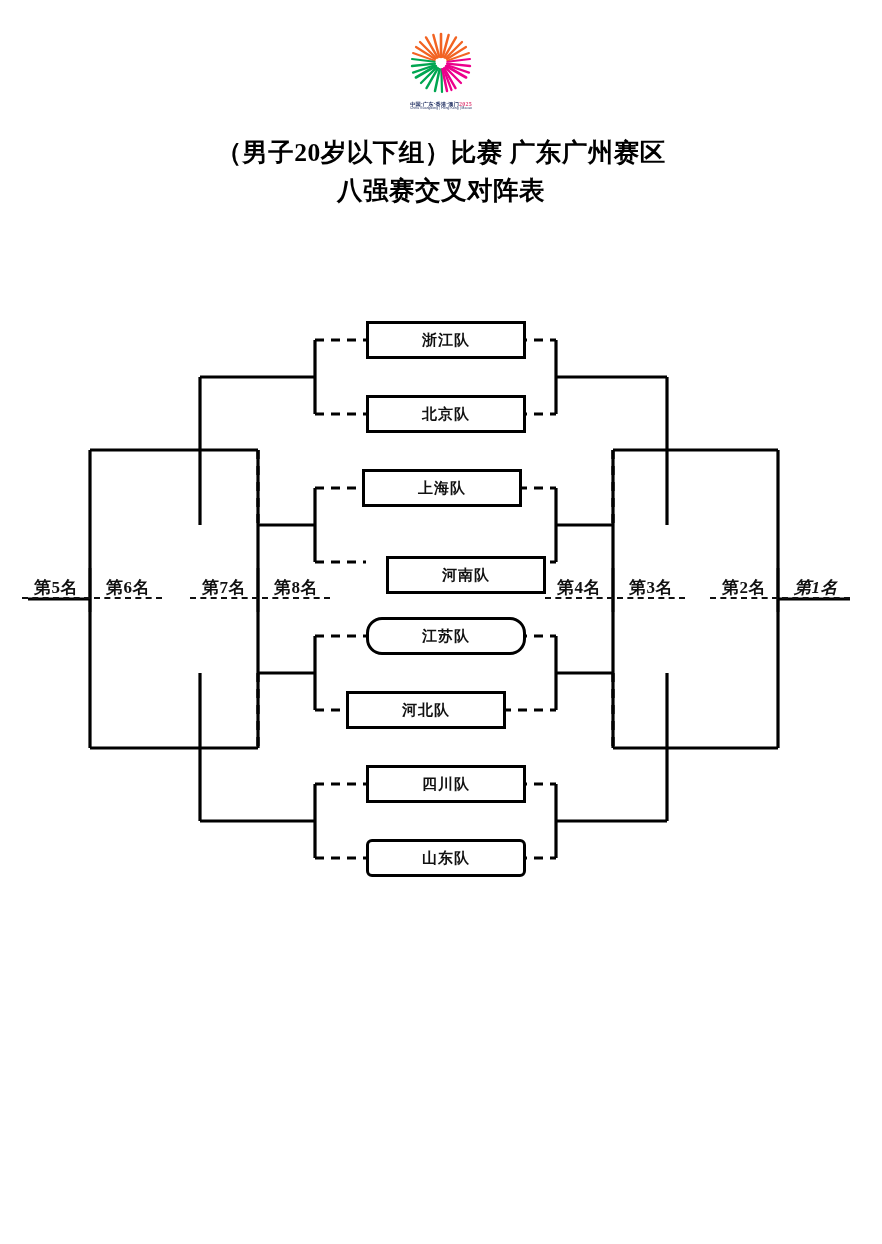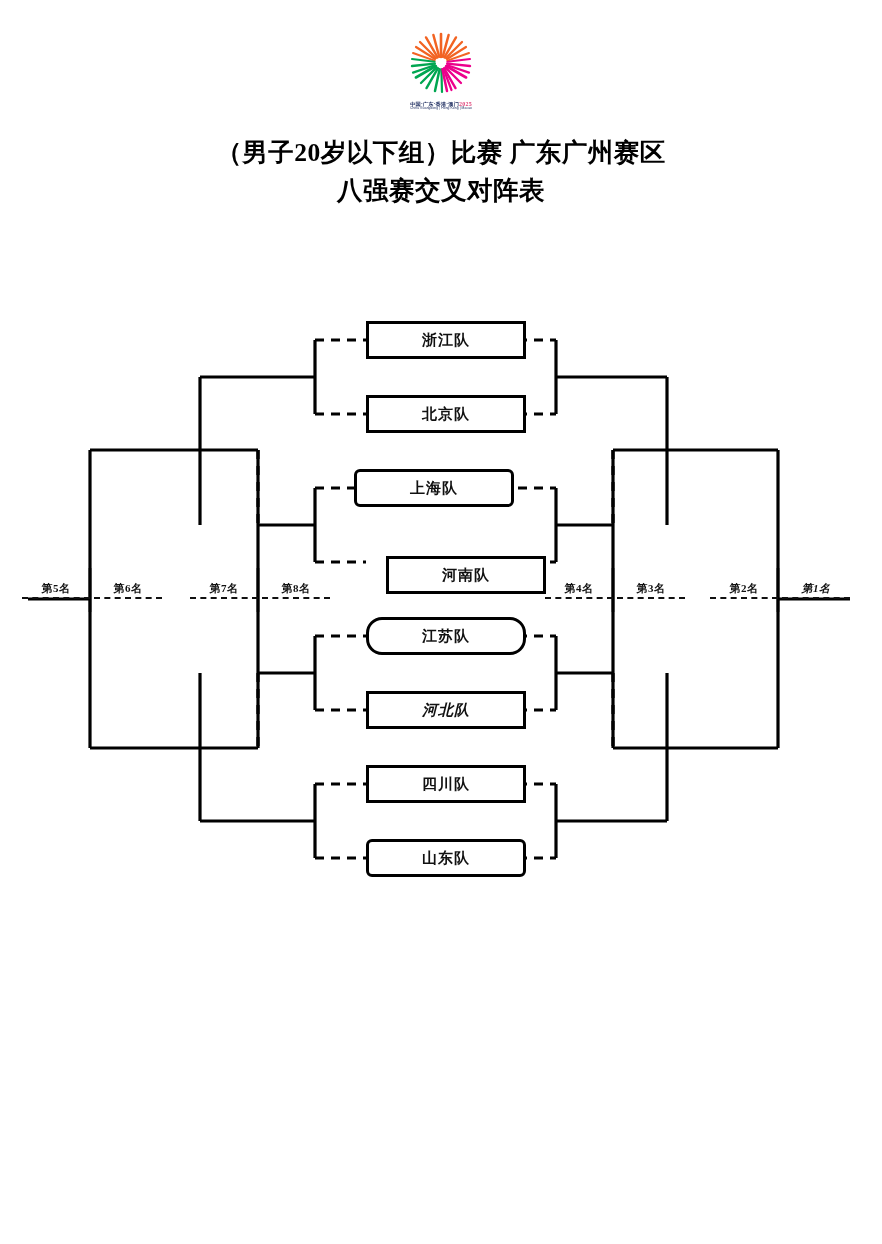--- a/index.html
+++ b/index.html
@@ -66,21 +66,21 @@
     font-size:15px;font-weight:bold;letter-spacing:1px;
     color:#111;line-height:1;
     font-family:"Liberation Serif","DejaVu Serif",serif;
   }
 
   
   .rank-label{
     position:absolute;
     width:68px;
     text-align:center;
-    font-size:11px;font-weight:bold;
+    font-size:17px;font-weight:bold;
     letter-spacing:.5px;
     color:#111;
     border-bottom:2px dashed #111;
     padding-bottom:1px;
     line-height:16px;
     font-family:"Liberation Serif","DejaVu Serif",serif;
   }
 </style>
 </head>
 <body>
@@ -232,30 +232,30 @@
     </g>
   </svg>
 </div>
 
 <div class="team-box" style="left:366px;top:321px;">
   <span class="team-name">浙江队</span>
 </div>
 <div class="team-box" style="left:366px;top:395px;">
   <span class="team-name">北京队</span>
 </div>
-<div class="team-box" style="left:354px;top:469px;border-radius:6px;">
+<div class="team-box" style="left:362px;top:469px;">
   <span class="team-name">上海队</span>
 </div>
 <div class="team-box" style="left:386px;top:543px;margin-top:13px;">
   <span class="team-name">河南队</span>
 </div>
 <div class="team-box" style="left:366px;top:617px;border-radius:16px;">
   <span class="team-name">江苏队</span>
 </div>
-<div class="team-box" style="left:366px;top:691px;font-style:italic;">
+<div class="team-box" style="left:346px;top:691px;">
   <span class="team-name">河北队</span>
 </div>
 <div class="team-box" style="left:366px;top:765px;">
   <span class="team-name">四川队</span>
 </div>
 <div class="team-box" style="left:366px;top:839px;border-radius:6px;">
   <span class="team-name">山东队</span>
 </div>
 
 <div class="rank-label" style="left:22px;top:580px;">第5名</div>

